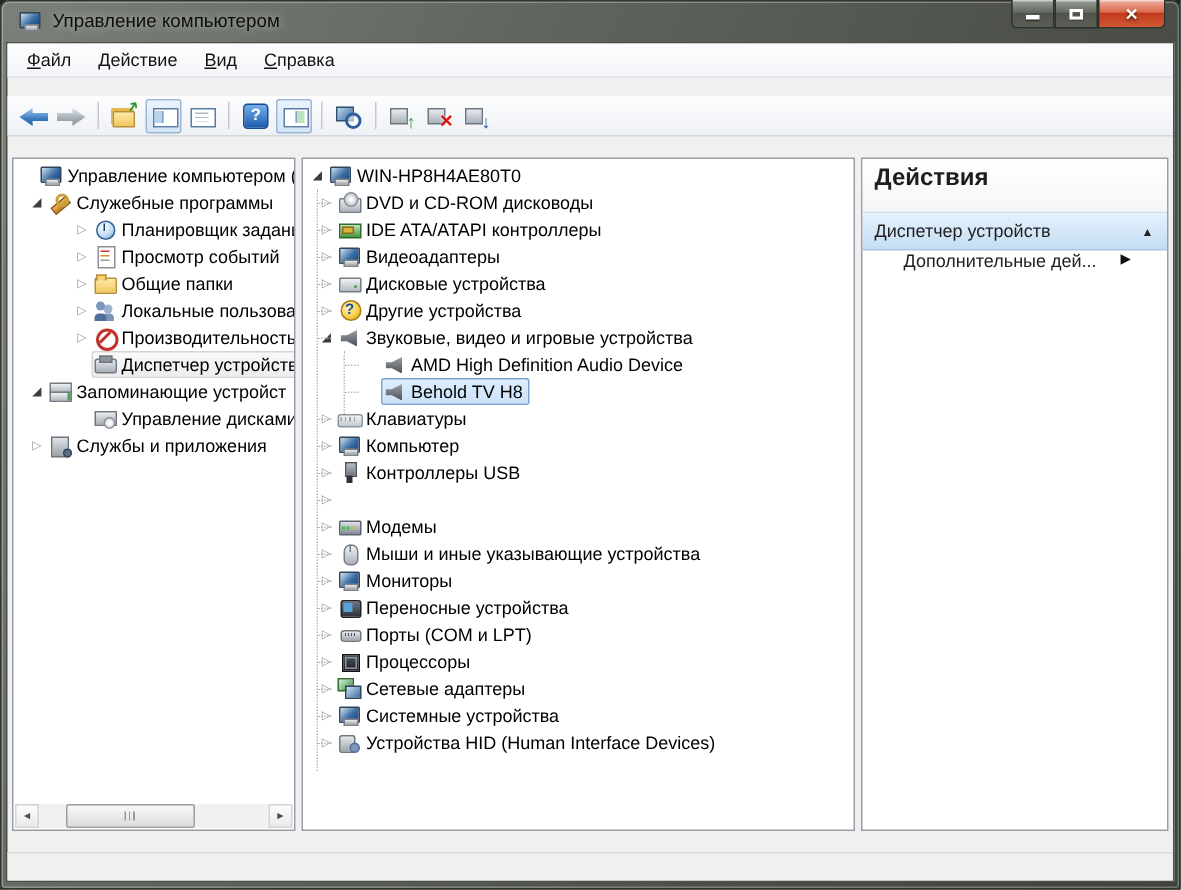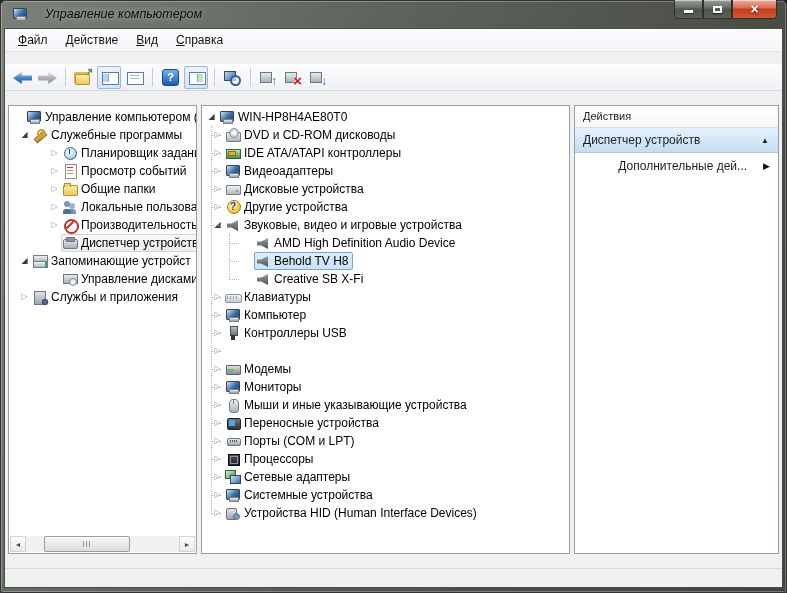--- a/index.html
+++ b/index.html
@@ -6,21 +6,21 @@
   html,body { background:#222; }
   body { font-family:"Liberation Sans","DejaVu Sans",sans-serif; }
 
   .window{ position:relative; width:787px; height:593px; margin:0 auto;
     background:linear-gradient(115deg,#7b8178 0%,#5f645c 35%,#4b4f48 70%,#3f433c 100%);
     border-radius:6px 6px 3px 3px; overflow:hidden;
     box-shadow:inset 0 0 0 1px #30332e, inset 0 0 0 2px rgba(255,255,255,.28); }
 
   
   .titlebar{ position:absolute; left:0; top:0; right:0; height:28px; display:flex; align-items:center; padding-left:12px; }
-  .title-text{ font-size:12.5px; color:#0d0d0d; margin-left:17px; text-shadow:0 0 6px rgba(255,255,255,.55);font-style:italic; }
+  .title-text{ font-size:12.5px; color:#0d0d0d; margin-left:7px; text-shadow:0 0 6px rgba(255,255,255,.55); }
   .win-controls{ position:absolute; right:10px; top:0; display:flex; }
   .wc{ width:29px; height:19px; border:1px solid #2e322c; border-top:none; display:flex; align-items:center; justify-content:center;
        background:linear-gradient(#989d95,#666b62 45%,#50544c 50%,#5a5e55); box-shadow:inset 0 1px 0 rgba(255,255,255,.5); }
   .wc.first{ border-radius:0 0 0 4px; }
   .wc.close{ width:45px; border-radius:0 0 4px 0;
        background:linear-gradient(#f0b0a2,#d9694c 45%,#c23a1c 50%,#cf5a36); }
   .glyph-min{ width:9px; height:3px; background:#fff; box-shadow:0 1px 1px rgba(0,0,0,.55); margin-top:5px; }
   .glyph-max{ width:9px; height:7px; border:2px solid #fff; box-shadow:0 1px 1px rgba(0,0,0,.55); }
   .glyph-close{ color:#fff; font-size:14px; font-weight:bold; line-height:1; text-shadow:0 1px 2px rgba(0,0,0,.6); }
 
@@ -181,25 +181,25 @@
 
   
   .hscroll{ position:absolute; left:1px; right:1px; bottom:1px; height:16px; background:#f1f1f1; display:flex; align-items:stretch; }
   .sb-btn{ width:16px; display:flex; align-items:center; justify-content:center; background:linear-gradient(#fdfdfd,#e9e9e9); border:1px solid #d4d4d4; color:#4d4d4d; font-size:7px; }
   .sb-track{ flex:1; position:relative; }
   .sb-thumb{ position:absolute; left:12%; width:56%; top:0; bottom:0; background:linear-gradient(#f8f8f8,#dcdcdc); border:1px solid #9d9d9d; border-radius:2px; }
   .sb-thumb::after{ content:""; position:absolute; left:50%; top:4px; bottom:4px; width:7px; margin-left:-4px;
     background:repeating-linear-gradient(90deg,#9a9a9a 0 1px,transparent 1px 3px); }
 
   
-  .actions-header{ height:22px; padding:4px 8px 0; font-size:11px; font-weight:normal; color:#1e1e1e; background:linear-gradient(#fff,#f4f6f8); border-bottom:1px solid #d9dde2; }
+  .actions-header{ height:36px; padding:4px 8px 0; font-size:16px; font-weight:bold; color:#1e1e1e; background:linear-gradient(#fff,#f4f6f8); border-bottom:1px solid #d9dde2; }
   .actions-group{ height:25px; display:flex; align-items:center; justify-content:space-between; padding:0 9px 0 8px;
     background:linear-gradient(#e5f2fd,#c4ddf3); border-bottom:1px solid #aac7e6; font-size:12px; color:#1e1e1e; }
   .chevron-up{ font-size:8px; color:#222; }
-  .actions-sub{ height:26px; display:flex; align-items:center; justify-content:flex-end; gap:16px; padding-right:8px; font-size:12px; color:#1e1e1e; }
+  .actions-sub{ height:26px; display:flex; align-items:flex-start; justify-content:flex-end; gap:16px; padding-right:24px; font-size:12px; color:#1e1e1e; }
   .arrow-right{ font-size:9px; color:#111; }
 
   
   .statusbar{ height:19px; background:#f0f0f0; border-top:1px solid #d9d9d9; }
 </style>
 </head>
 <body>
 
 <div class="window">
 
@@ -419,27 +419,20 @@
                 <span class="label">AMD High Definition Audio Device</span>
               </span>
             </div>
           <div class="row l2 selected-main">
               <span class="expander" data-exp="none"></span>
               <span class="inner">
                 <span class="icon" data-icon="speaker-icon"></span>
                 <span class="label">Behold TV H8</span>
               </span>
             </div>
-          <div class="row l2">
-              <span class="expander" data-exp="none"></span>
-              <span class="inner">
-                <span class="icon" data-icon="speaker-icon"></span>
-                <span class="label">Creative SB X-Fi</span>
-              </span>
-            </div>
           <div class="row l1">
               <span class="expander" data-exp="collapsed"></span>
               <span class="inner">
                 <span class="icon" data-icon="keyboard-icon"></span>
                 <span class="label">Клавиатуры</span>
               </span>
             </div>
           <div class="row l1">
               <span class="expander" data-exp="collapsed"></span>
               <span class="inner">
@@ -460,29 +453,29 @@
           <div class="row l1">
               <span class="expander" data-exp="collapsed"></span>
               <span class="inner">
                 <span class="icon" data-icon="modem-icon"></span>
                 <span class="label">Модемы</span>
               </span>
             </div>
           <div class="row l1">
               <span class="expander" data-exp="collapsed"></span>
               <span class="inner">
+                <span class="icon" data-icon="mouse-icon"></span>
+                <span class="label">Мыши и иные указывающие устройства</span>
+              </span>
+            </div>
+          <div class="row l1">
+              <span class="expander" data-exp="collapsed"></span>
+              <span class="inner">
                 <span class="icon" data-icon="monitor-icon"></span>
                 <span class="label">Мониторы</span>
-              </span>
-            </div>
-          <div class="row l1">
-              <span class="expander" data-exp="collapsed"></span>
-              <span class="inner">
-                <span class="icon" data-icon="mouse-icon"></span>
-                <span class="label">Мыши и иные указывающие устройства</span>
               </span>
             </div>
           <div class="row l1">
               <span class="expander" data-exp="collapsed"></span>
               <span class="inner">
                 <span class="icon" data-icon="portable-icon"></span>
                 <span class="label">Переносные устройства</span>
               </span>
             </div>
           <div class="row l1">

